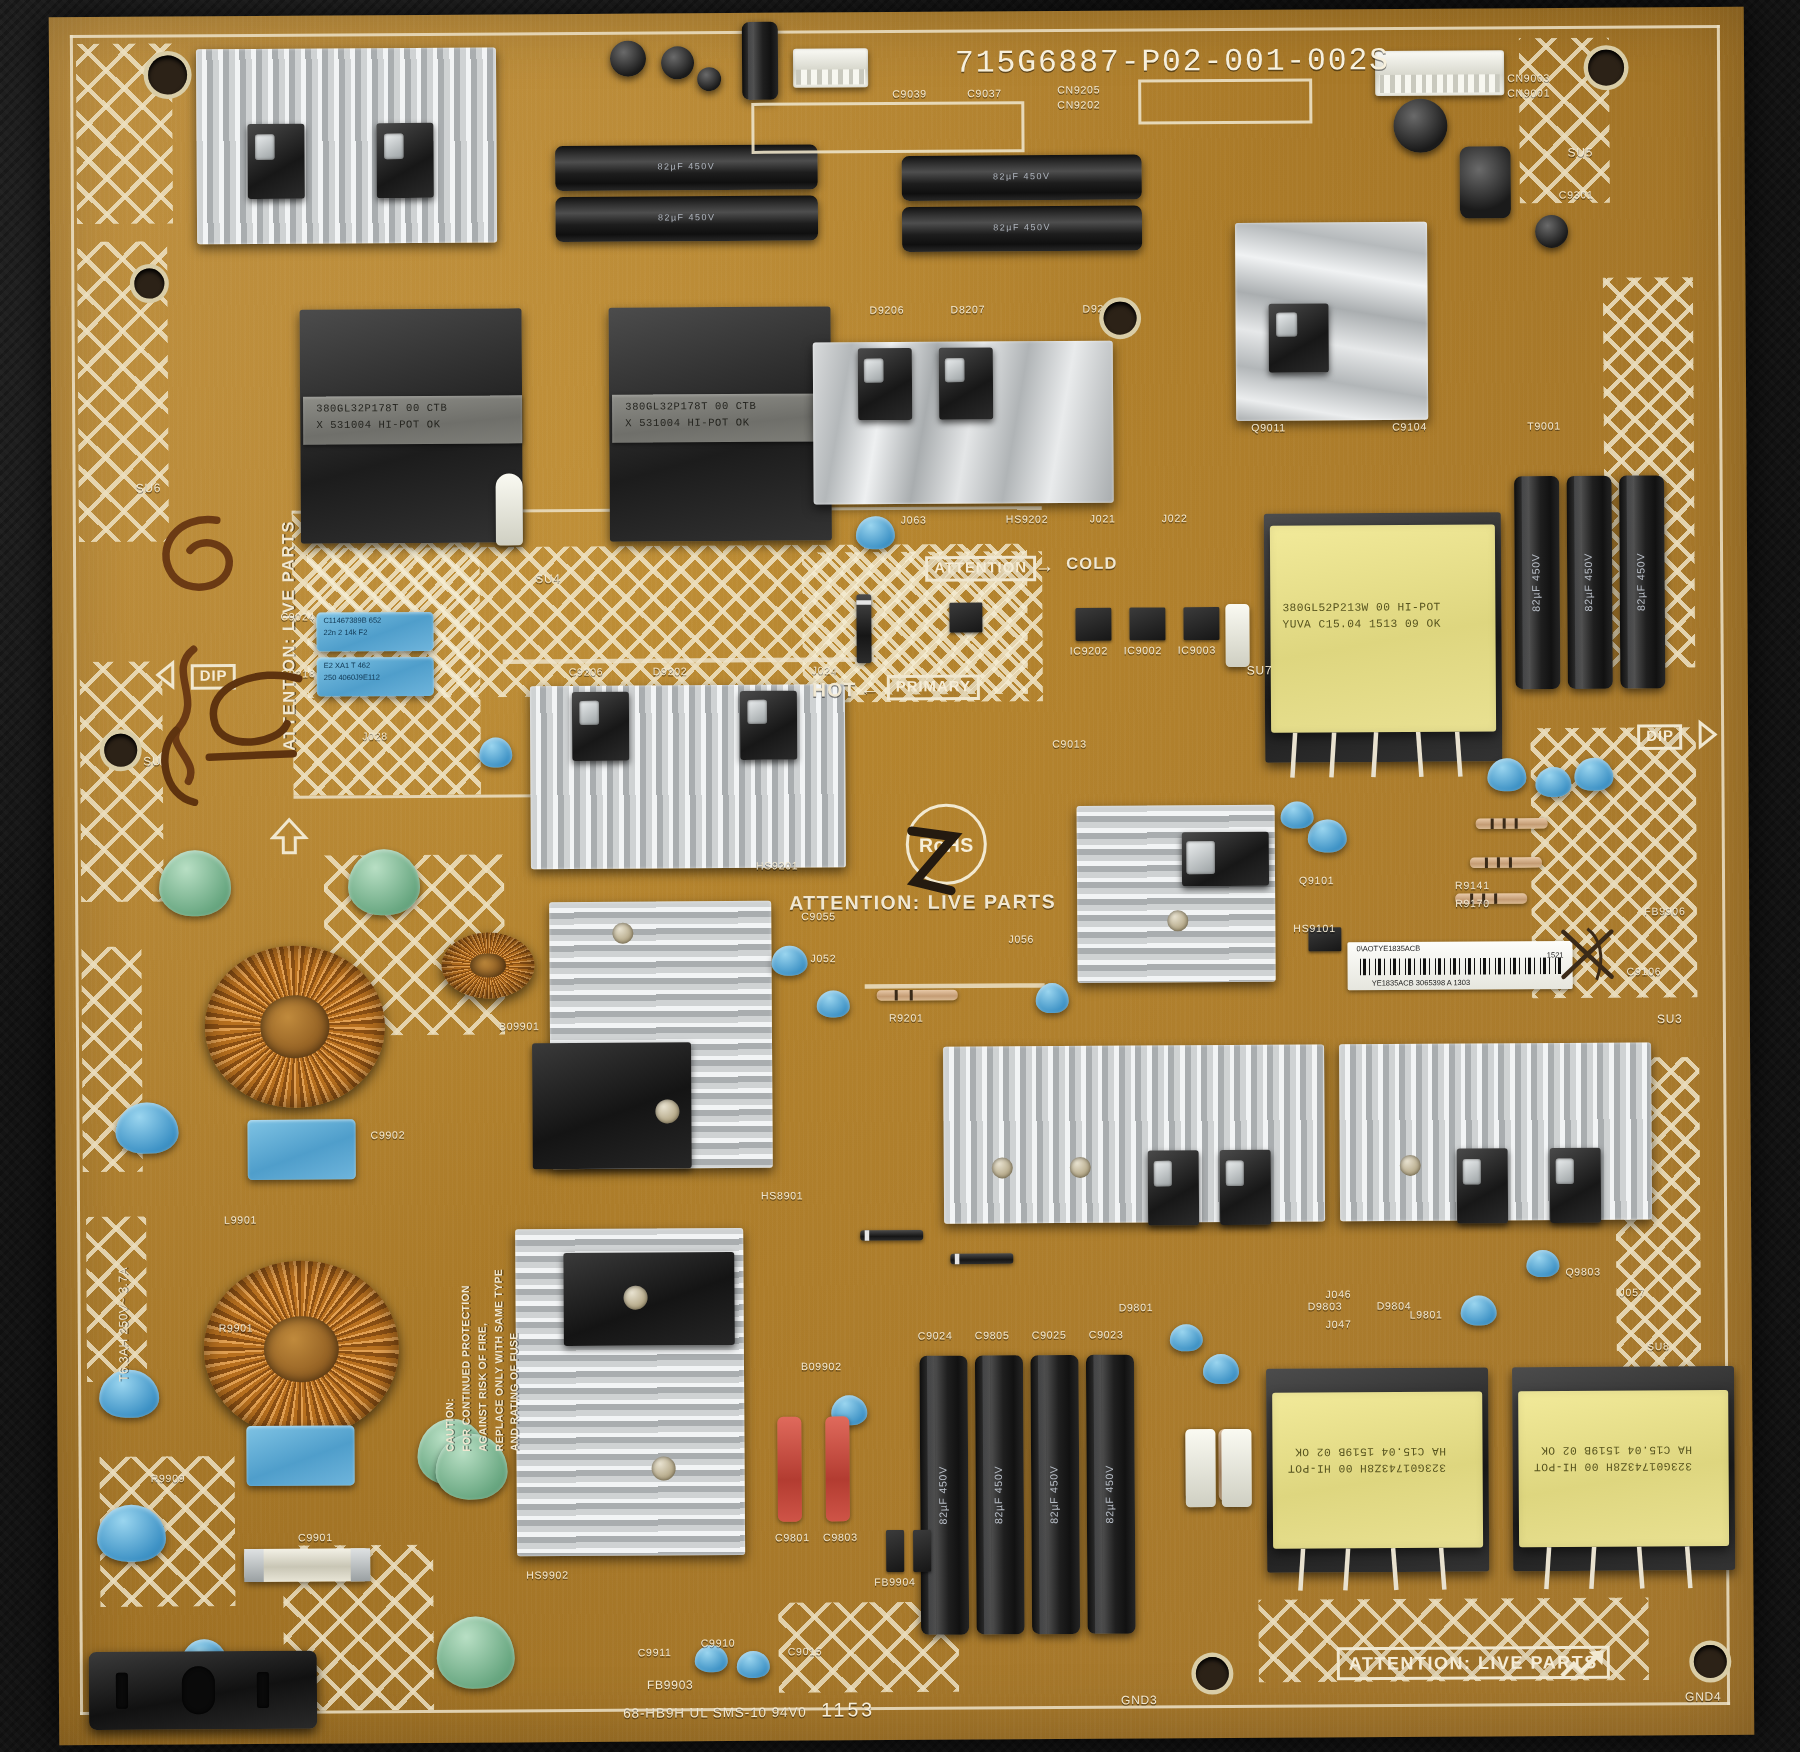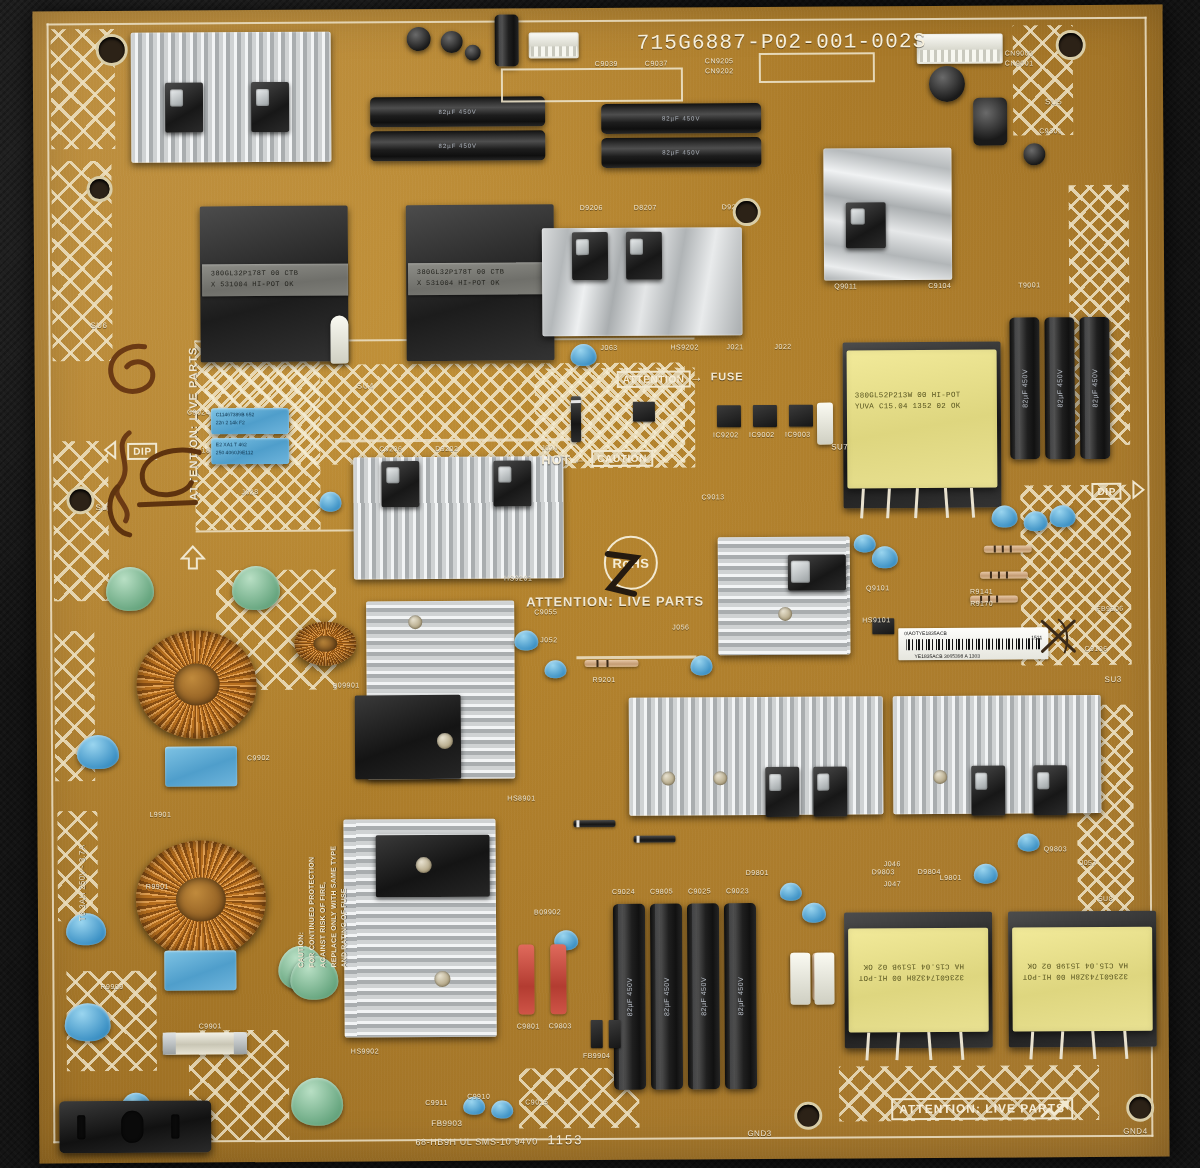--- a/index.html
+++ b/index.html
@@ -296,23 +296,23 @@
         <span class="tab"></span>
       </div>
 
     <div class="hs finsv" style="left:330px;top:592px;width:148px;height:178px;"></div>
     <div class="blk" style="left:318px;top:686px;width:106px;height:84px;"></div>
     <div class="hs finsv" style="left:306px;top:810px;width:152px;height:218px;"></div>
     <div class="blk" style="left:338px;top:826px;width:114px;height:62px;"></div>
 
     <div class="xfmr-blk" style="left:808px;top:336px;width:158px;height:166px;"></div>
     <div class="xfmr-yel" style="left:812px;top:344px;width:150px;height:138px;">
-      <span class="t" style="left:8px;top:40px;">
+      <span class="t" style="left:8px;top:51px;">
         <span>380GL52P213W    00   HI-POT</span><br>
-        <span>YUVA C15.04 1352 02 OK</span>
+        <span>YUVA C15.04 1513 09 OK</span>
       </span>
     </div>
 
     <div class="ecap" style="left:975px;top:312px;width:30px;height:142px;">
         <span class="stripe"></span>
         <span class="lbl">82µF 450V</span>
       </div>
     <div class="ecap" style="left:1010px;top:312px;width:30px;height:142px;">
         <span class="stripe"></span>
         <span class="lbl">82µF 450V</span>
@@ -454,25 +454,25 @@
       <span class="st" style="left:6px;top:2px;">0\AOTYE1835ACB</span>
       <span class="bars"></span>
       <span class="st" style="right:6px;top:7px;">1521</span>
       <span class="st" style="left:16px;bottom:1px;">YE1835ACB 3065398 A 1303</span>
     </div>
 
     <div class="silk" style="left:604px;top:24px;font-size:21px;letter-spacing:1.2px;font-family:'Liberation Mono',monospace;color:#f7f0dc;">715G6887-P02-001-002S</div>
 
     <div class="arrowbox" style="left:582px;top:363px;">ATTENTION</div>
     <div class="silk" style="left:655px;top:362px;font-size:13px;font-weight:bold;">→</div>
-    <div class="silk" style="left:676px;top:363px;font-size:11px;font-weight:bold;letter-spacing:.8px;">FUSE</div>
+    <div class="silk" style="left:676px;top:363px;font-size:11px;font-weight:bold;letter-spacing:.8px;">COLD</div>
 
     <div class="silk" style="left:506px;top:444px;font-size:13px;font-weight:bold;letter-spacing:.8px;">HOT</div>
     <div class="silk" style="left:538px;top:443px;font-size:13px;font-weight:bold;">←</div>
-    <div class="arrowbox" style="left:556px;top:442px;">CAUTION</div>
+    <div class="arrowbox" style="left:556px;top:442px;">PRIMARY</div>
 
     <div class="rohs" style="left:568px;top:528px;width:50px;height:50px;">RoHS</div>
 
     <div class="silk" style="left:490px;top:586px;font-size:13px;font-weight:bold;letter-spacing:1px;">ATTENTION: LIVE PARTS</div>
 
     <div class="arrowbox" style="left:852px;top:1092px;font-size:12px;letter-spacing:1px;padding:2px 6px;">ATTENTION: LIVE PARTS</div>
     <svg style="position:absolute;left:1000px;top:1092px;" width="34" height="24" viewBox="0 0 34 24">
       <path d="M2 20 L10 12 L15 17 L27 5" stroke="#f2e9d1" stroke-width="3" fill="none"></path>
       <path d="M20 4 L30 3 L29 13 Z" fill="#f2e9d1"></path>
     </svg>

